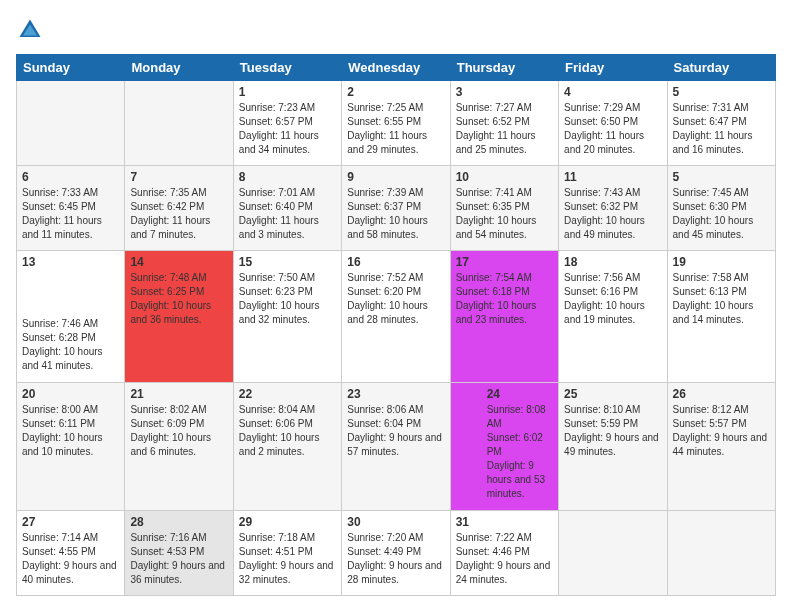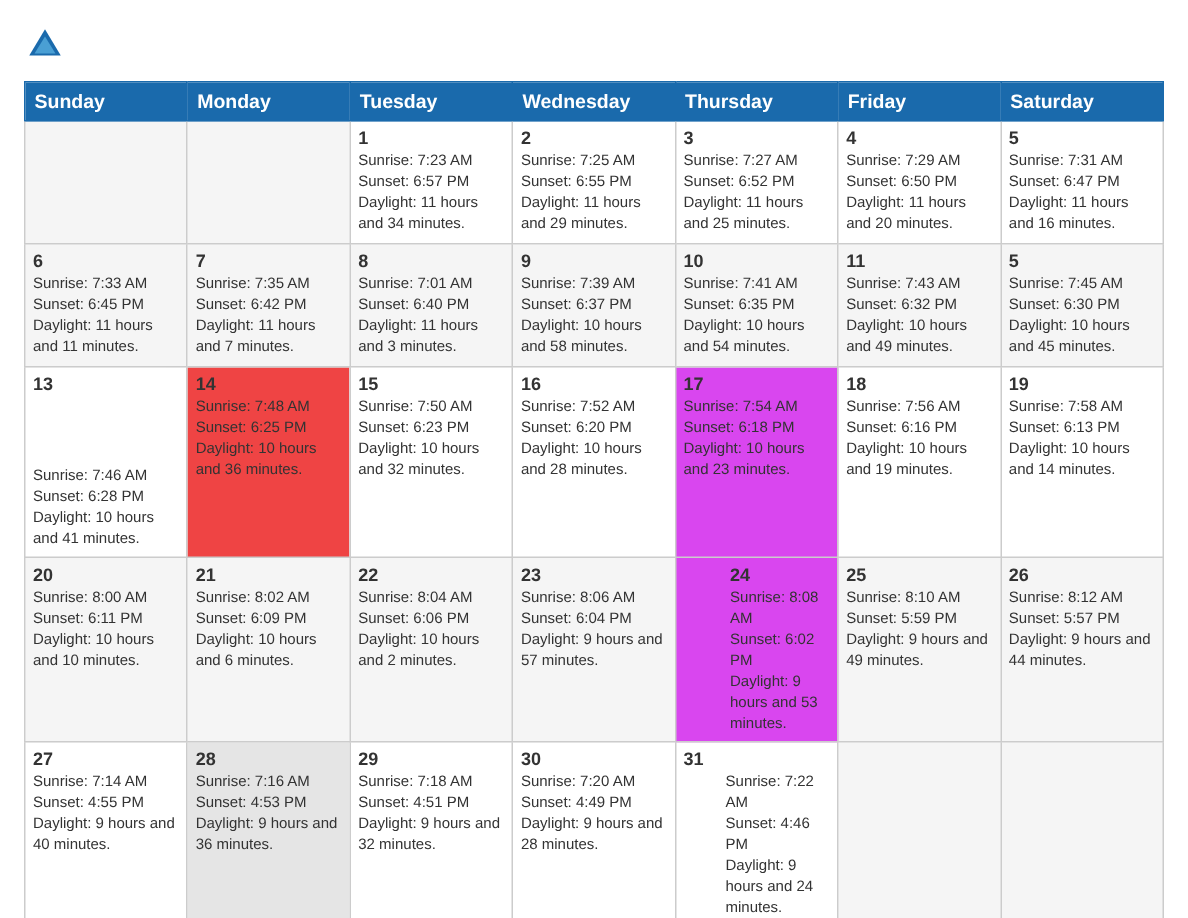--- a/index.html
+++ b/index.html
@@ -321,21 +321,21 @@
 Daylight: 9 hours and 32 minutes.</div>
           </td>
           <td style="background-color: rgb(255, 255, 255);">
             <span class="day-number">30</span>
             <div class="day-info" style="white-space: pre-line;">Sunrise: 7:20 AM
 Sunset: 4:49 PM
 Daylight: 9 hours and 28 minutes.</div>
           </td>
           <td style="background-color: rgb(255, 255, 255);">
             <span class="day-number">31</span>
-            <div class="day-info" style="white-space: pre-line; margin-left: 28px;">Sunrise: 7:22 AM
+            <div class="day-info" style="white-space: pre-line;">Sunrise: 7:22 AM
 Sunset: 4:46 PM
 Daylight: 9 hours and 24 minutes.</div>
           </td>
           <td class="empty-cell"></td>
           <td class="empty-cell"></td>
         </tr>
       </tbody>
   </table>
 </div>
 

